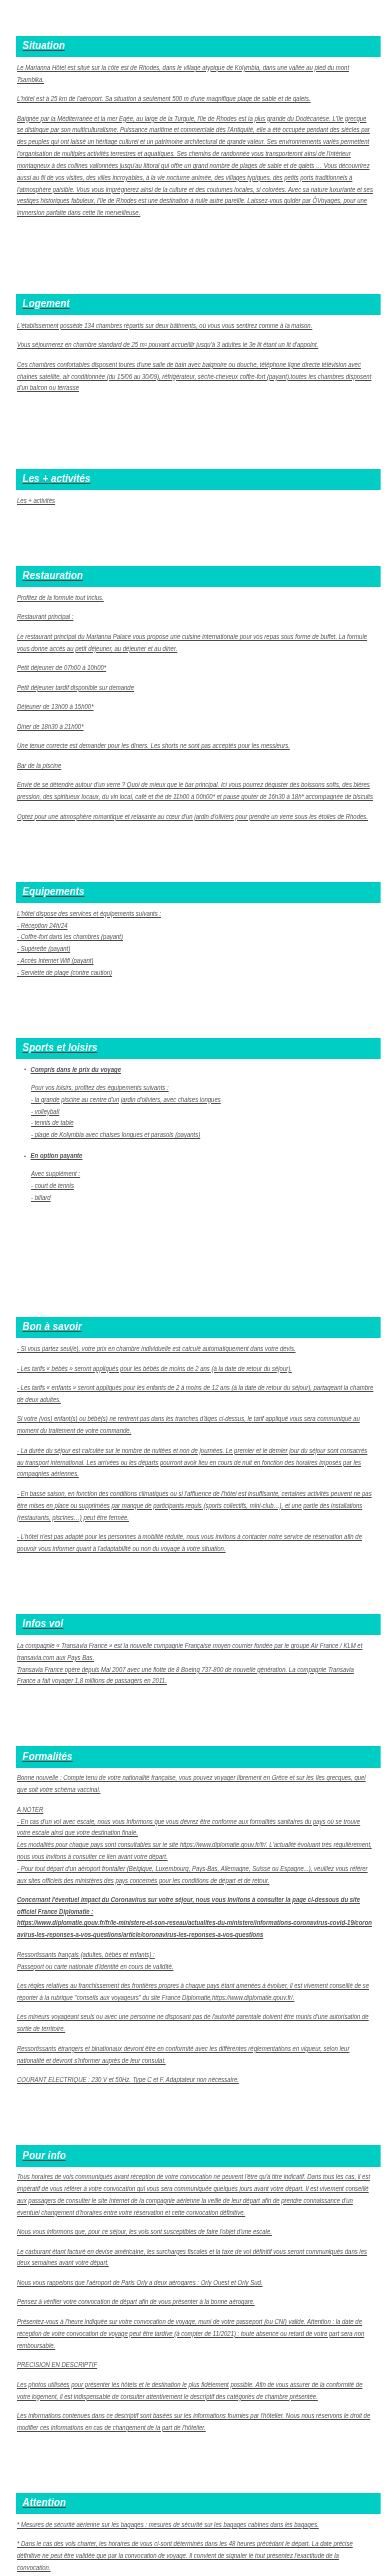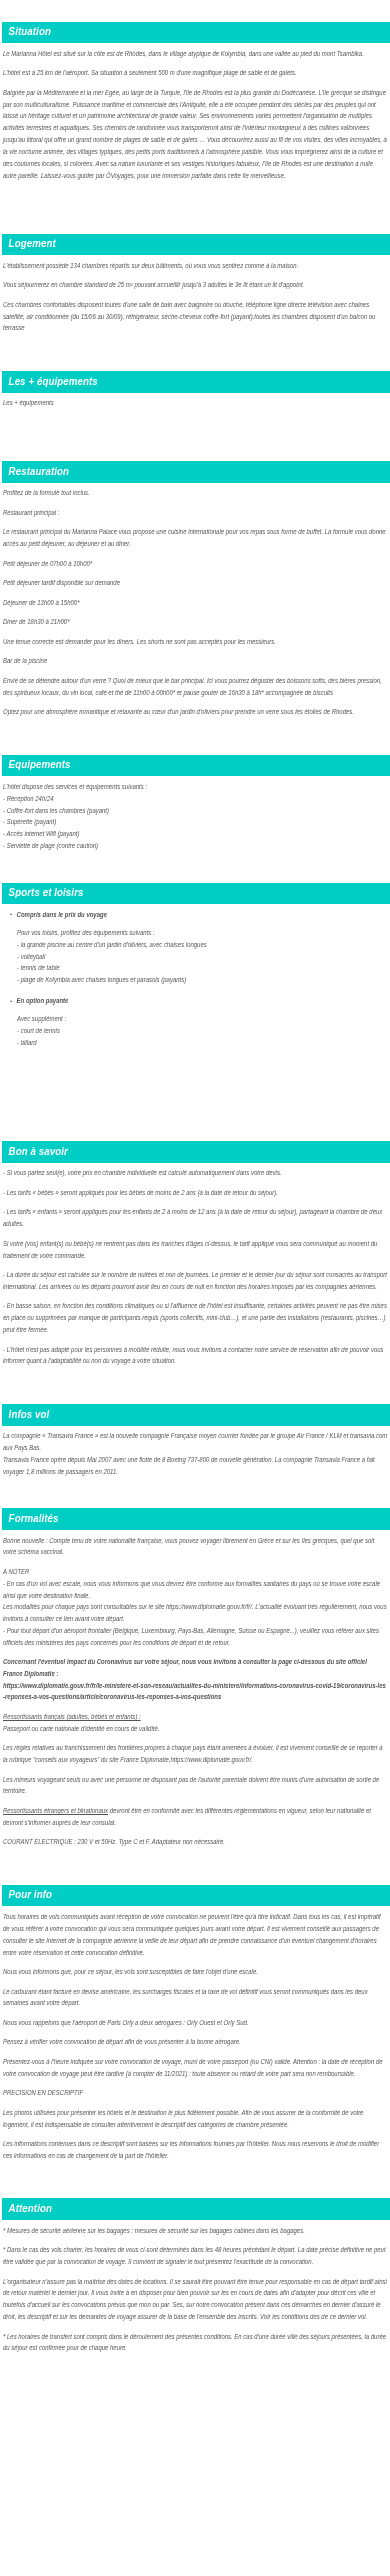--- a/index.html
+++ b/index.html
@@ -14,21 +14,21 @@
     color: #4a4a4a;
     -webkit-font-smoothing: antialiased;
   }
   .page {
     width: 391px;
     box-sizing: border-box;
     padding: 0 0 12.4px 0;
   }
   .spacer-top { height: 19.6px; }
 
-  .section { margin: 2px; }
+  .section { margin: 16px; text-decoration: underline; }
 
   .section-head {
     background: #00cec4;
     color: #ffffff;
     font-size: 11.3px;
     line-height: 1.0;
     font-weight: 700;
     font-style: italic;
     letter-spacing: 0.1px;
     padding: 4.6px 0 5.7px 7.7px;
@@ -117,28 +117,28 @@
   <div class="section">
     <div class="section-head">Logement</div>
     <div class="section-body">
       <p>L'établissement possède 134 chambres répartis sur deux bâtiments, où vous vous sentirez comme à la maison.</p>
       <p>Vous séjournerez en chambre standard de 25 m² pouvant accueillir jusqu'à 3 adultes le 3e lit étant un lit d'appoint.</p>
       <p>Ces chambres confortables disposent toutes d'une salle de bain avec baignoire ou douche, téléphone ligne directe télévision avec chaines satellite, air conditionnée (du 15/06 au 30/09), réfrigérateur, sèche-cheveux coffre-fort (payant).toutes les chambres disposent d'un balcon ou terrasse</p>
     </div>
   </div>
   <div class="gap-lg"></div>
 
-  <div class="section">
-    <div class="section-head">Les + équipements</div>
-    <div class="section-body">
-      <p>Les + équipements</p>
-    </div>
-  </div>
   <div class="gap"></div>
 
+  <div class="section">
+    <div class="section-head">Les + activités</div>
+    <div class="section-body">
+      <p>Les + activités</p>
+    </div>
+  </div>
   <div class="gap-lg"></div>
 
   <div class="section">
     <div class="section-head">Restauration</div>
     <div class="section-body">
       <p>Profitez de la formule tout inclus.</p>
       <p>Restaurant principal :</p>
       <p>Le restaurant principal du Marianna Palace vous propose une cuisine internationale pour vos repas sous forme de buffet. La formule vous donne accès au petit déjeuner, au déjeuner et au diner.</p>
       <p>Petit déjeuner de 07h00 à 10h00*</p>
       <p>Petit déjeuner tardif disponible sur demande</p>

